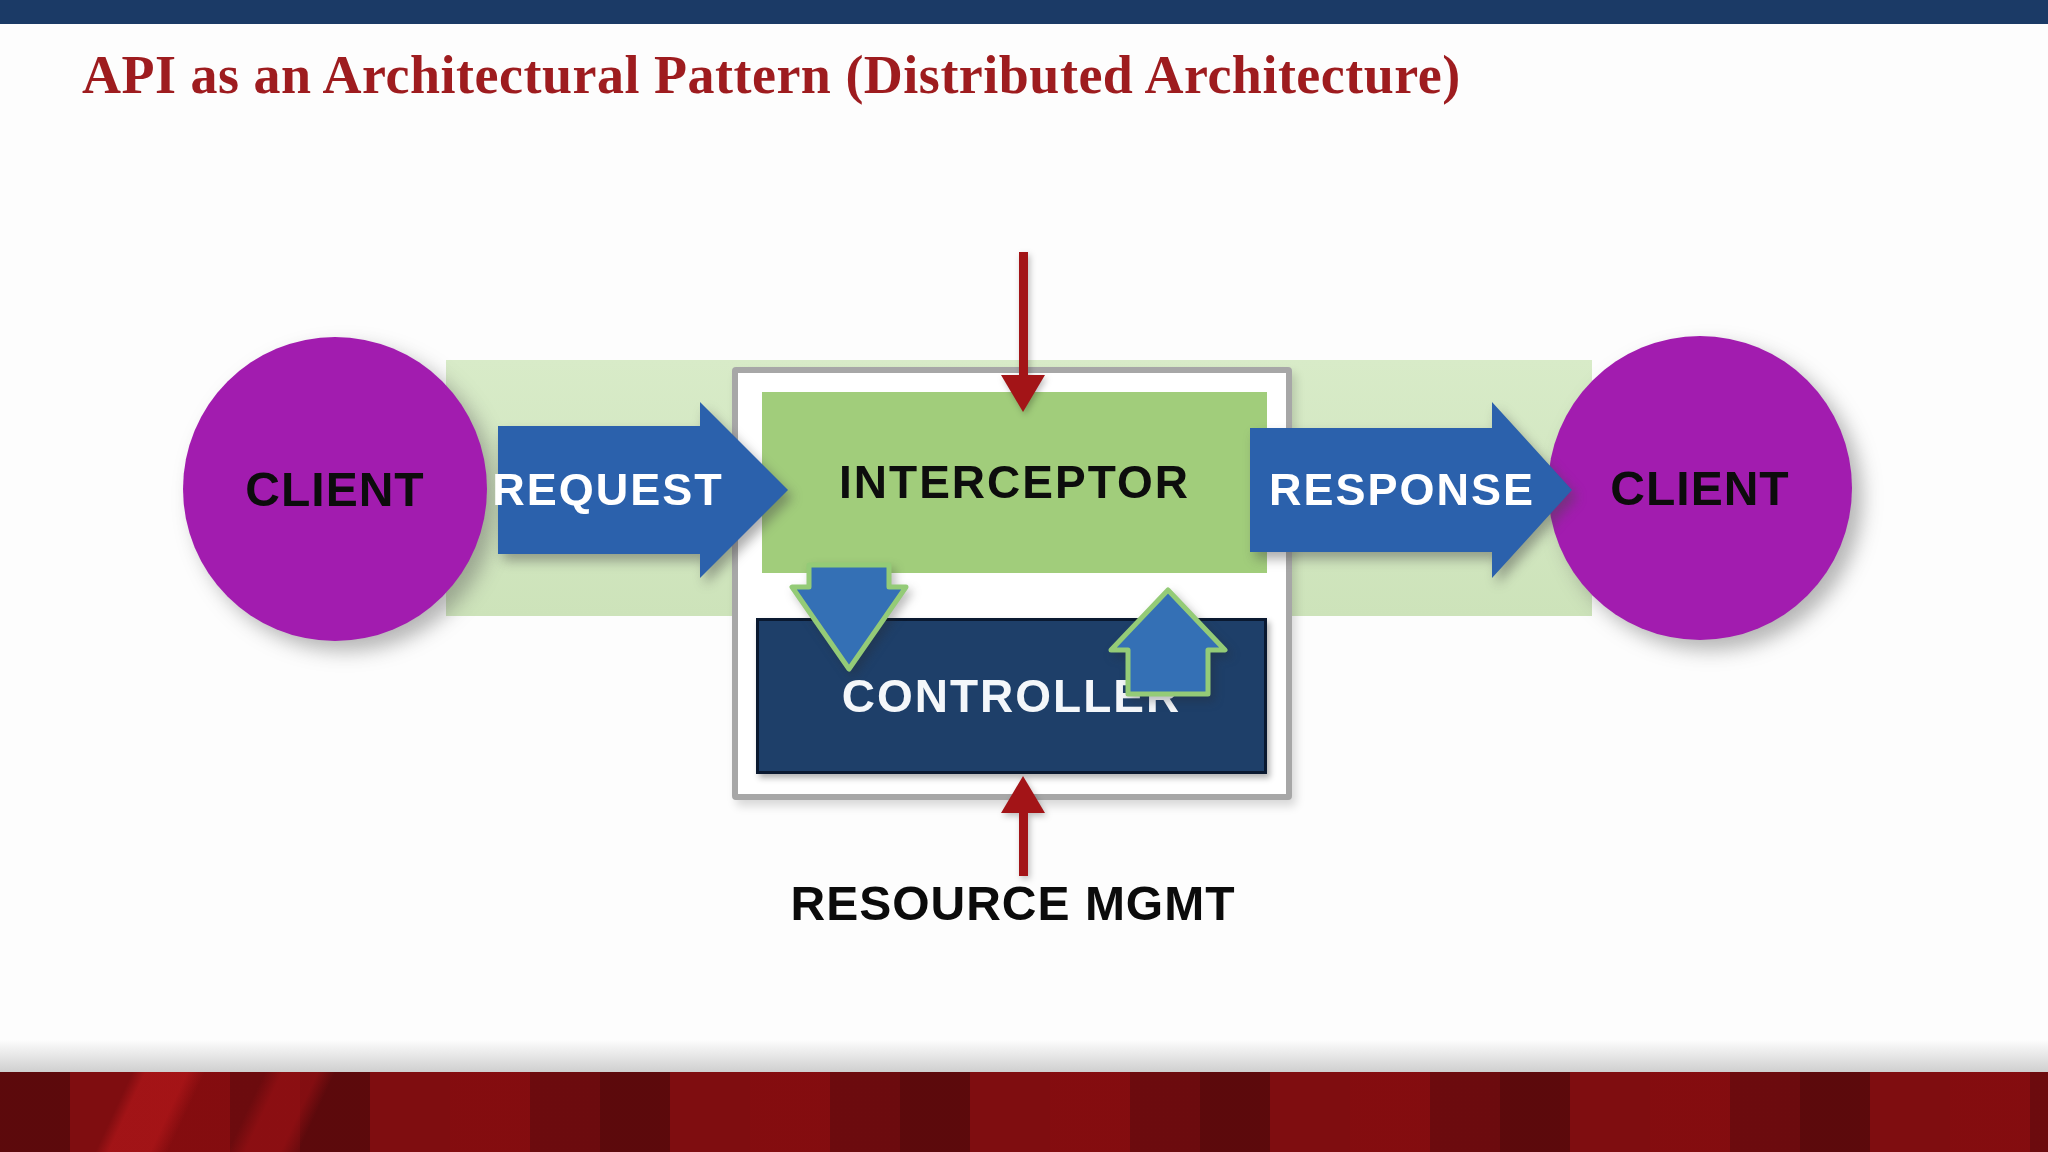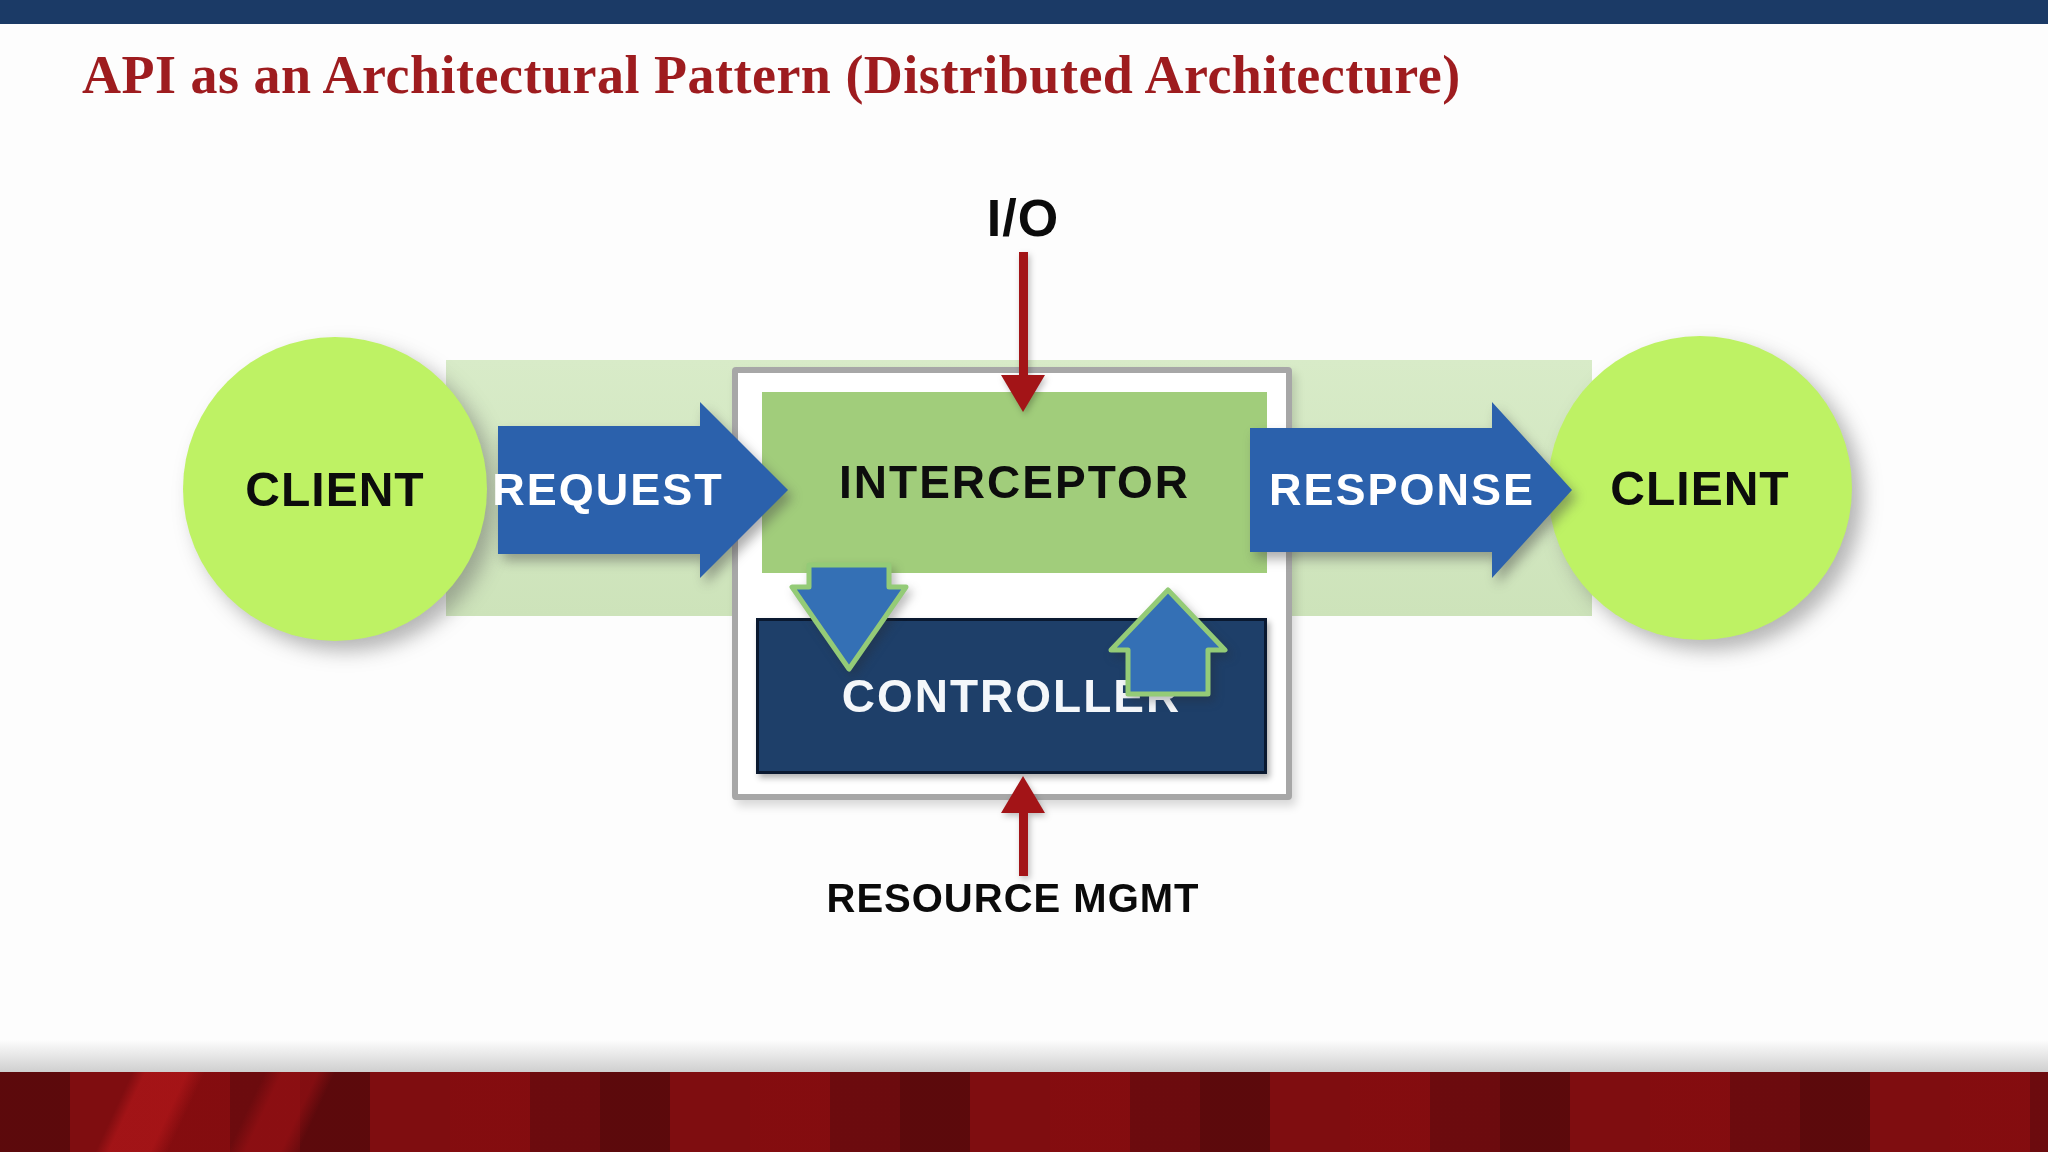--- a/index.html
+++ b/index.html
@@ -13,21 +13,21 @@
   .title{position:absolute;left:82px;top:44px;margin:0;
          font-family:"Liberation Serif",serif;font-weight:700;
          font-size:54px;letter-spacing:0.5px;color:#9e1c1f;white-space:nowrap;}
 
   
   .band{position:absolute;left:446px;top:360px;width:1146px;height:256px;
         background:linear-gradient(#d8ebc8,#cde3ba);z-index:1;}
 
   
   .circle{position:absolute;width:304px;height:304px;border-radius:50%;
-          background:#bef264;display:flex;align-items:center;justify-content:center;
+          background:#a21caf;display:flex;align-items:center;justify-content:center;
           z-index:2;filter:drop-shadow(10px 10px 10px rgba(90,90,90,0.45));}
   .circle-left{left:183px;top:337px;}
   .circle-right{left:1548px;top:336px;}
   .circle .lbl{font-weight:700;font-size:48px;letter-spacing:1px;color:#0c0c0c;}
 
   
   .outer-box{position:absolute;left:732px;top:367px;width:560px;height:433px;
              background:#ffffff;border:6px solid #a7a7a7;border-radius:4px;
              box-sizing:border-box;z-index:3;box-shadow:4px 6px 10px rgba(0,0,0,0.15);}
 
@@ -49,21 +49,21 @@
   .r-arrow{z-index:6;filter:drop-shadow(2px 3px 3px rgba(0,0,0,0.25));}
 
   .arrow-label{position:absolute;z-index:7;display:flex;align-items:center;justify-content:center;
                color:#ffffff;font-weight:700;font-size:45px;letter-spacing:2px;}
   .request-label{left:496px;top:398px;width:224px;height:184px;}
   .response-label{left:1252px;top:398px;width:300px;height:184px;}
 
   .io-label{position:absolute;left:923px;top:188px;width:200px;text-align:center;
             font-weight:700;font-size:52px;letter-spacing:1px;color:#0b0b0b;z-index:7;}
   .resource-label{position:absolute;left:760px;top:876px;width:506px;text-align:center;
-            font-weight:700;font-size:40px;letter-spacing:1px;color:#0b0b0b;z-index:7;}
+            font-weight:700;font-size:48px;letter-spacing:1px;color:#0b0b0b;z-index:7;}
 
   
   .pre-footer{position:absolute;left:0;top:1040px;width:2048px;height:32px;
               background:linear-gradient(rgba(255,255,255,0),#cfcfcf);z-index:9;}
   .footer{position:absolute;left:0;top:1072px;width:2048px;height:80px;z-index:10;
           background-color:#7f0d10;
           background-image:
             linear-gradient(115deg, rgba(0,0,0,0) 120px, rgba(190,25,28,0.55) 132px, rgba(190,25,28,0.55) 170px, rgba(0,0,0,0) 186px, rgba(0,0,0,0) 240px, rgba(170,18,22,0.5) 256px, rgba(170,18,22,0.5) 288px, rgba(0,0,0,0) 304px),
             repeating-linear-gradient(90deg, rgba(0,0,0,0.28) 0 70px, rgba(0,0,0,0) 70px 150px, rgba(140,12,14,0.4) 150px 230px, rgba(0,0,0,0.15) 230px 300px);}
 </style>
@@ -110,21 +110,20 @@
   </svg>
 
   <svg class="arrow-svg v-arrow" style="left:1101px;top:586px;" width="134" height="112" viewBox="0 0 134 112">
     <polygon points="67,4 124,64 107,64 107,108 27,108 27,64 10,64" fill="#3470b5" stroke="#94cb77" stroke-width="5" stroke-linejoin="round"></polygon>
   </svg>
 
   <svg class="arrow-svg r-arrow" style="left:995px;top:252px;" width="56" height="162" viewBox="0 0 56 162">
     <rect x="24" y="0" width="9" height="126" fill="#a31417"></rect>
     <polygon points="28,160 6,123 50,123" fill="#a31417"></polygon>
   </svg>
-  <div class="io-label">I/O</div>
 
   <svg class="arrow-svg r-arrow" style="left:995px;top:774px;" width="56" height="104" viewBox="0 0 56 104">
     <polygon points="28,2 50,39 6,39" fill="#a31417"></polygon>
     <rect x="24" y="39" width="9" height="63" fill="#a31417"></rect>
   </svg>
   <div class="resource-label">RESOURCE MGMT</div>
 
   <div class="pre-footer"></div>
   <div class="footer">
 

